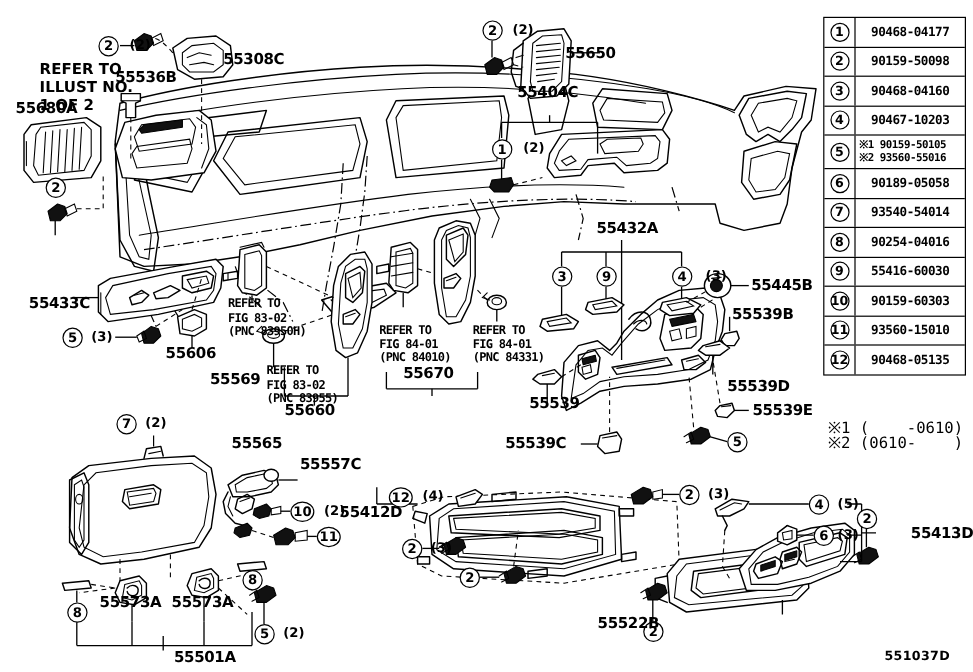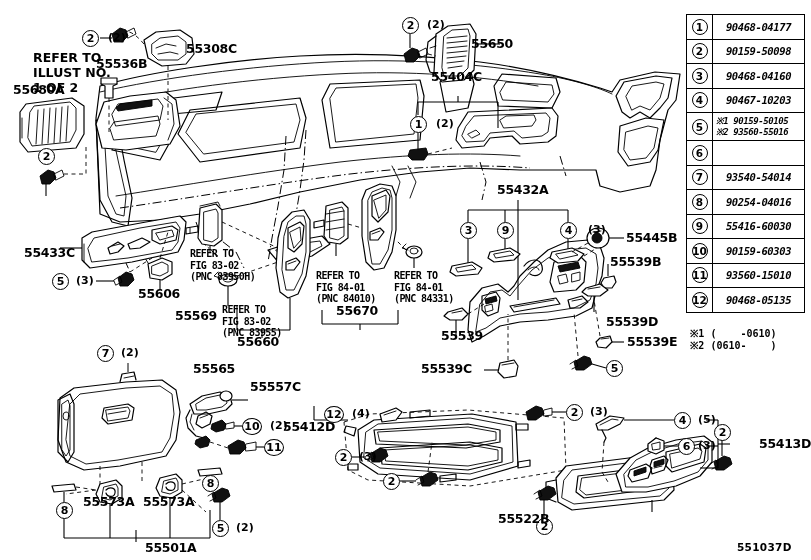--- a/index.html
+++ b/index.html
@@ -29,27 +29,27 @@
   
   #parts-table{position:absolute;left:686px;top:14px;width:119px;
      border:1.6px solid #000;box-sizing:border-box;background:#fff;}
   #parts-table .trow{display:flex;align-items:stretch;border-bottom:1px solid #000;height:23.5px;}
   #parts-table .trow:last-child{border-bottom:none;}
   #parts-table .tn{width:26px;border-right:1.6px solid #000;display:flex;
      align-items:center;justify-content:center;box-sizing:border-box;}
   #parts-table .tn .cnum{position:static;width:16px;height:16px;border-width:1.3px;font-size:10.5px;}
   #parts-table .tv{flex:1;display:flex;flex-direction:column;align-items:center;
      justify-content:center;font-family:"DejaVu Sans Mono","Liberation Mono",monospace;
-     font-weight:bold;font-size:10.5px;letter-spacing:-0.4px;font-style:italic;}
+     font-weight:bold;font-size:10.5px;letter-spacing:-0.4px;}
   #parts-table .tv.dual{font-size:9px;line-height:10.5px;align-items:flex-start;padding-left:3px;}
   #parts-table .tv.dual span{display:block;white-space:pre;}
 
-  #footnotes{position:absolute;left:690px;top:328px;
+  #footnotes{position:absolute;left:690px;top:352px;
      font-family:"DejaVu Sans Mono","Liberation Mono",monospace;
-     font-weight:bold;font-size:10px;line-height:12px;white-space:pre;}
+     font-weight:normal;font-size:13px;line-height:12px;white-space:pre;}
   #sheet-code{position:absolute;left:737px;top:541px;
      font-family:"DejaVu Sans","Liberation Sans",sans-serif;
      font-weight:bold;font-size:10.5px;letter-spacing:0.3px;}
 </style>
 </head>
 <body>
 
 <div id="root">
 
 <svg class="layer" viewBox="0 0 811 560" xmlns="http://www.w3.org/2000/svg">
@@ -688,20 +688,21 @@
     </div>
     <div class="tv dual">
       <span>※1 90159-50105</span>
       <span>※2 93560-55016</span>
     </div>
   </div>
   <div class="trow">
     <div class="tn">
       <div class="cnum">6</div>
     </div>
+    <div class="tv">90189-05058</div>
   </div>
   <div class="trow">
     <div class="tn">
       <div class="cnum">7</div>
     </div>
     <div class="tv">93540-54014</div>
   </div>
   <div class="trow">
     <div class="tn">
       <div class="cnum">8</div>

